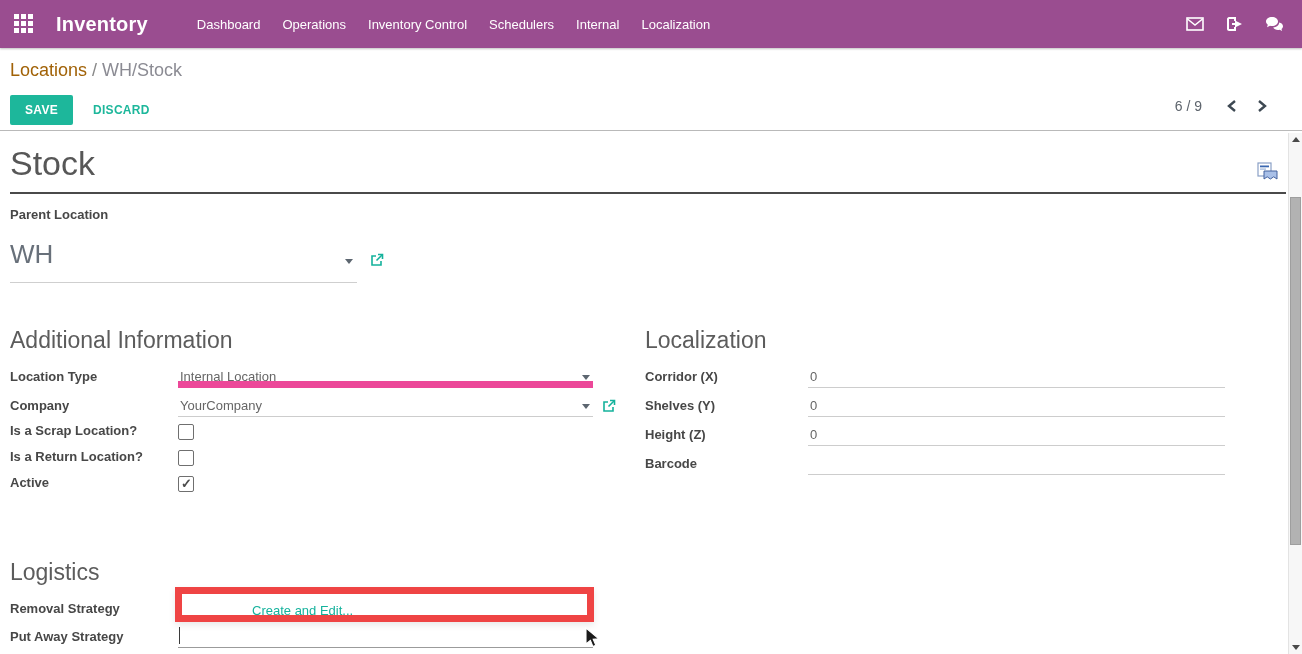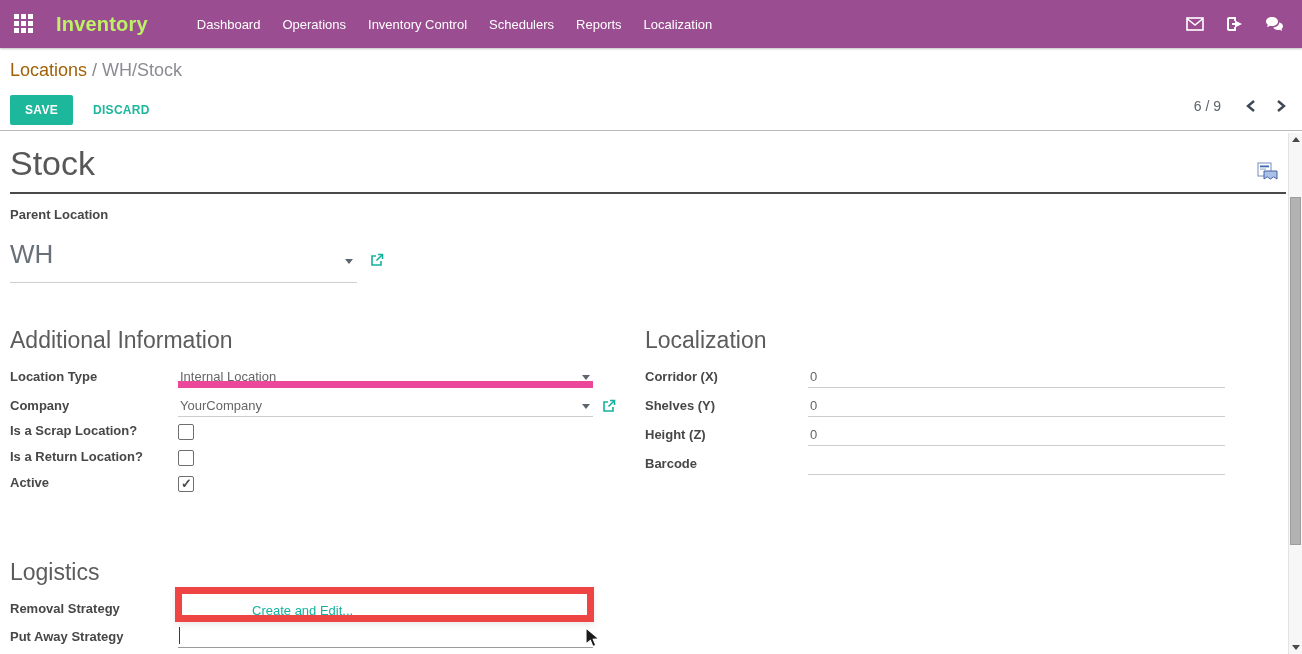--- a/index.html
+++ b/index.html
@@ -5,39 +5,39 @@
   * { margin:0; padding:0; box-sizing:border-box; }
   html,body { width:1302px; height:654px; }
   body { font-family:"Liberation Sans", sans-serif; background:#fff; overflow:hidden; }
   .page { position:relative; width:1302px; height:654px; background:#fff; overflow:hidden; }
 
   
   .navbar { position:absolute; top:0; left:0; width:1302px; height:48px;
     background:#9a4d90; display:flex; align-items:center; padding:0 14px;
     box-shadow:0 1px 2px rgba(0,0,0,.25); z-index:30; }
   .apps-icon { width:20px; height:20px; cursor:pointer; flex:none; }
-  .app-title { color:#bef264; font-size:20px; font-weight:700; margin-left:22px; letter-spacing:.2px; }
+  .app-title { color:#ffffff; font-size:20px; font-weight:700; margin-left:22px; letter-spacing:.2px; }
   .nav-menu { display:flex; margin-left:38px; }
   .nav-item { color:#fff; font-size:13px; padding:15px 11px; cursor:pointer; white-space:nowrap; }
   .nav-right { margin-left:auto; display:flex; align-items:center; gap:21px; padding-right:4px; }
   .nav-ico { width:19px; height:17px; display:flex; align-items:center; justify-content:center; cursor:pointer; }
 
   
   .control-panel { position:absolute; top:48px; left:0; width:1302px; height:83px;
     background:#fff; border-bottom:1px solid #b9b9b9; z-index:20; }
   .breadcrumb { position:absolute; left:10px; top:12px; font-size:18px; }
   .bc-parent { color:#a16207; cursor:pointer; }
   .bc-sep { color:#888; padding:0 5px; }
   .bc-current { color:#8b8b93; }
   .btn-row { position:absolute; left:10px; top:47px; display:flex; align-items:center; }
   .btn-save { background:#1db79b; color:#fff; border:none; font-size:12px; font-weight:700;
     padding:8px 15px; border-radius:2px; cursor:pointer; font-family:"Liberation Sans",sans-serif; letter-spacing:.3px; }
   .btn-discard { background:none; border:none; color:#1db79b; font-size:12px; font-weight:700;
     margin-left:20px; cursor:pointer; font-family:"Liberation Sans",sans-serif; letter-spacing:.3px; }
-  .pager { position:absolute; right:13px; top:50px; display:flex; align-items:flex-start; gap:14px; }
+  .pager { position:absolute; right:32px; top:50px; display:flex; align-items:flex-start; gap:14px; }
   .pager-val { color:#5d646c; font-size:14px; margin-right:8px; }
   .pager-btn { width:16px; height:16px; display:flex; align-items:center; justify-content:center; cursor:pointer; }
 
   
   .sheet { position:absolute; top:131px; left:0; width:1302px; height:523px; background:#fff; }
 
   .title-field { position:absolute; left:10px; top:13px; width:1276px; height:50px;
     border-bottom:2px solid #4a4a4a; font-size:34px; color:#575757; }
   .translate-icon { position:absolute; right:8px; bottom:3px; cursor:pointer; }
 
@@ -119,21 +119,21 @@
             <rect x="14" y="14" width="5" height="5"></rect>
         </g>
       </svg>
     </div>
     <div class="app-title">Inventory</div>
     <div class="nav-menu">
       <div class="nav-item">Dashboard</div>
       <div class="nav-item">Operations</div>
       <div class="nav-item">Inventory Control</div>
       <div class="nav-item">Schedulers</div>
-      <div class="nav-item">Reports</div>
+      <div class="nav-item">Internal</div>
       <div class="nav-item">Localization</div>
     </div>
     <div class="nav-right">
       <div class="nav-ico">
         <svg width="18" height="14" viewBox="0 0 18 14">
           <rect x="1" y="1" width="16" height="12" fill="none" stroke="#ffffff" stroke-width="1.6"></rect>
           <polyline points="1.5,2 9,8 16.5,2" fill="none" stroke="#ffffff" stroke-width="1.6"></polyline>
         </svg>
       </div>
       <div class="nav-ico">

